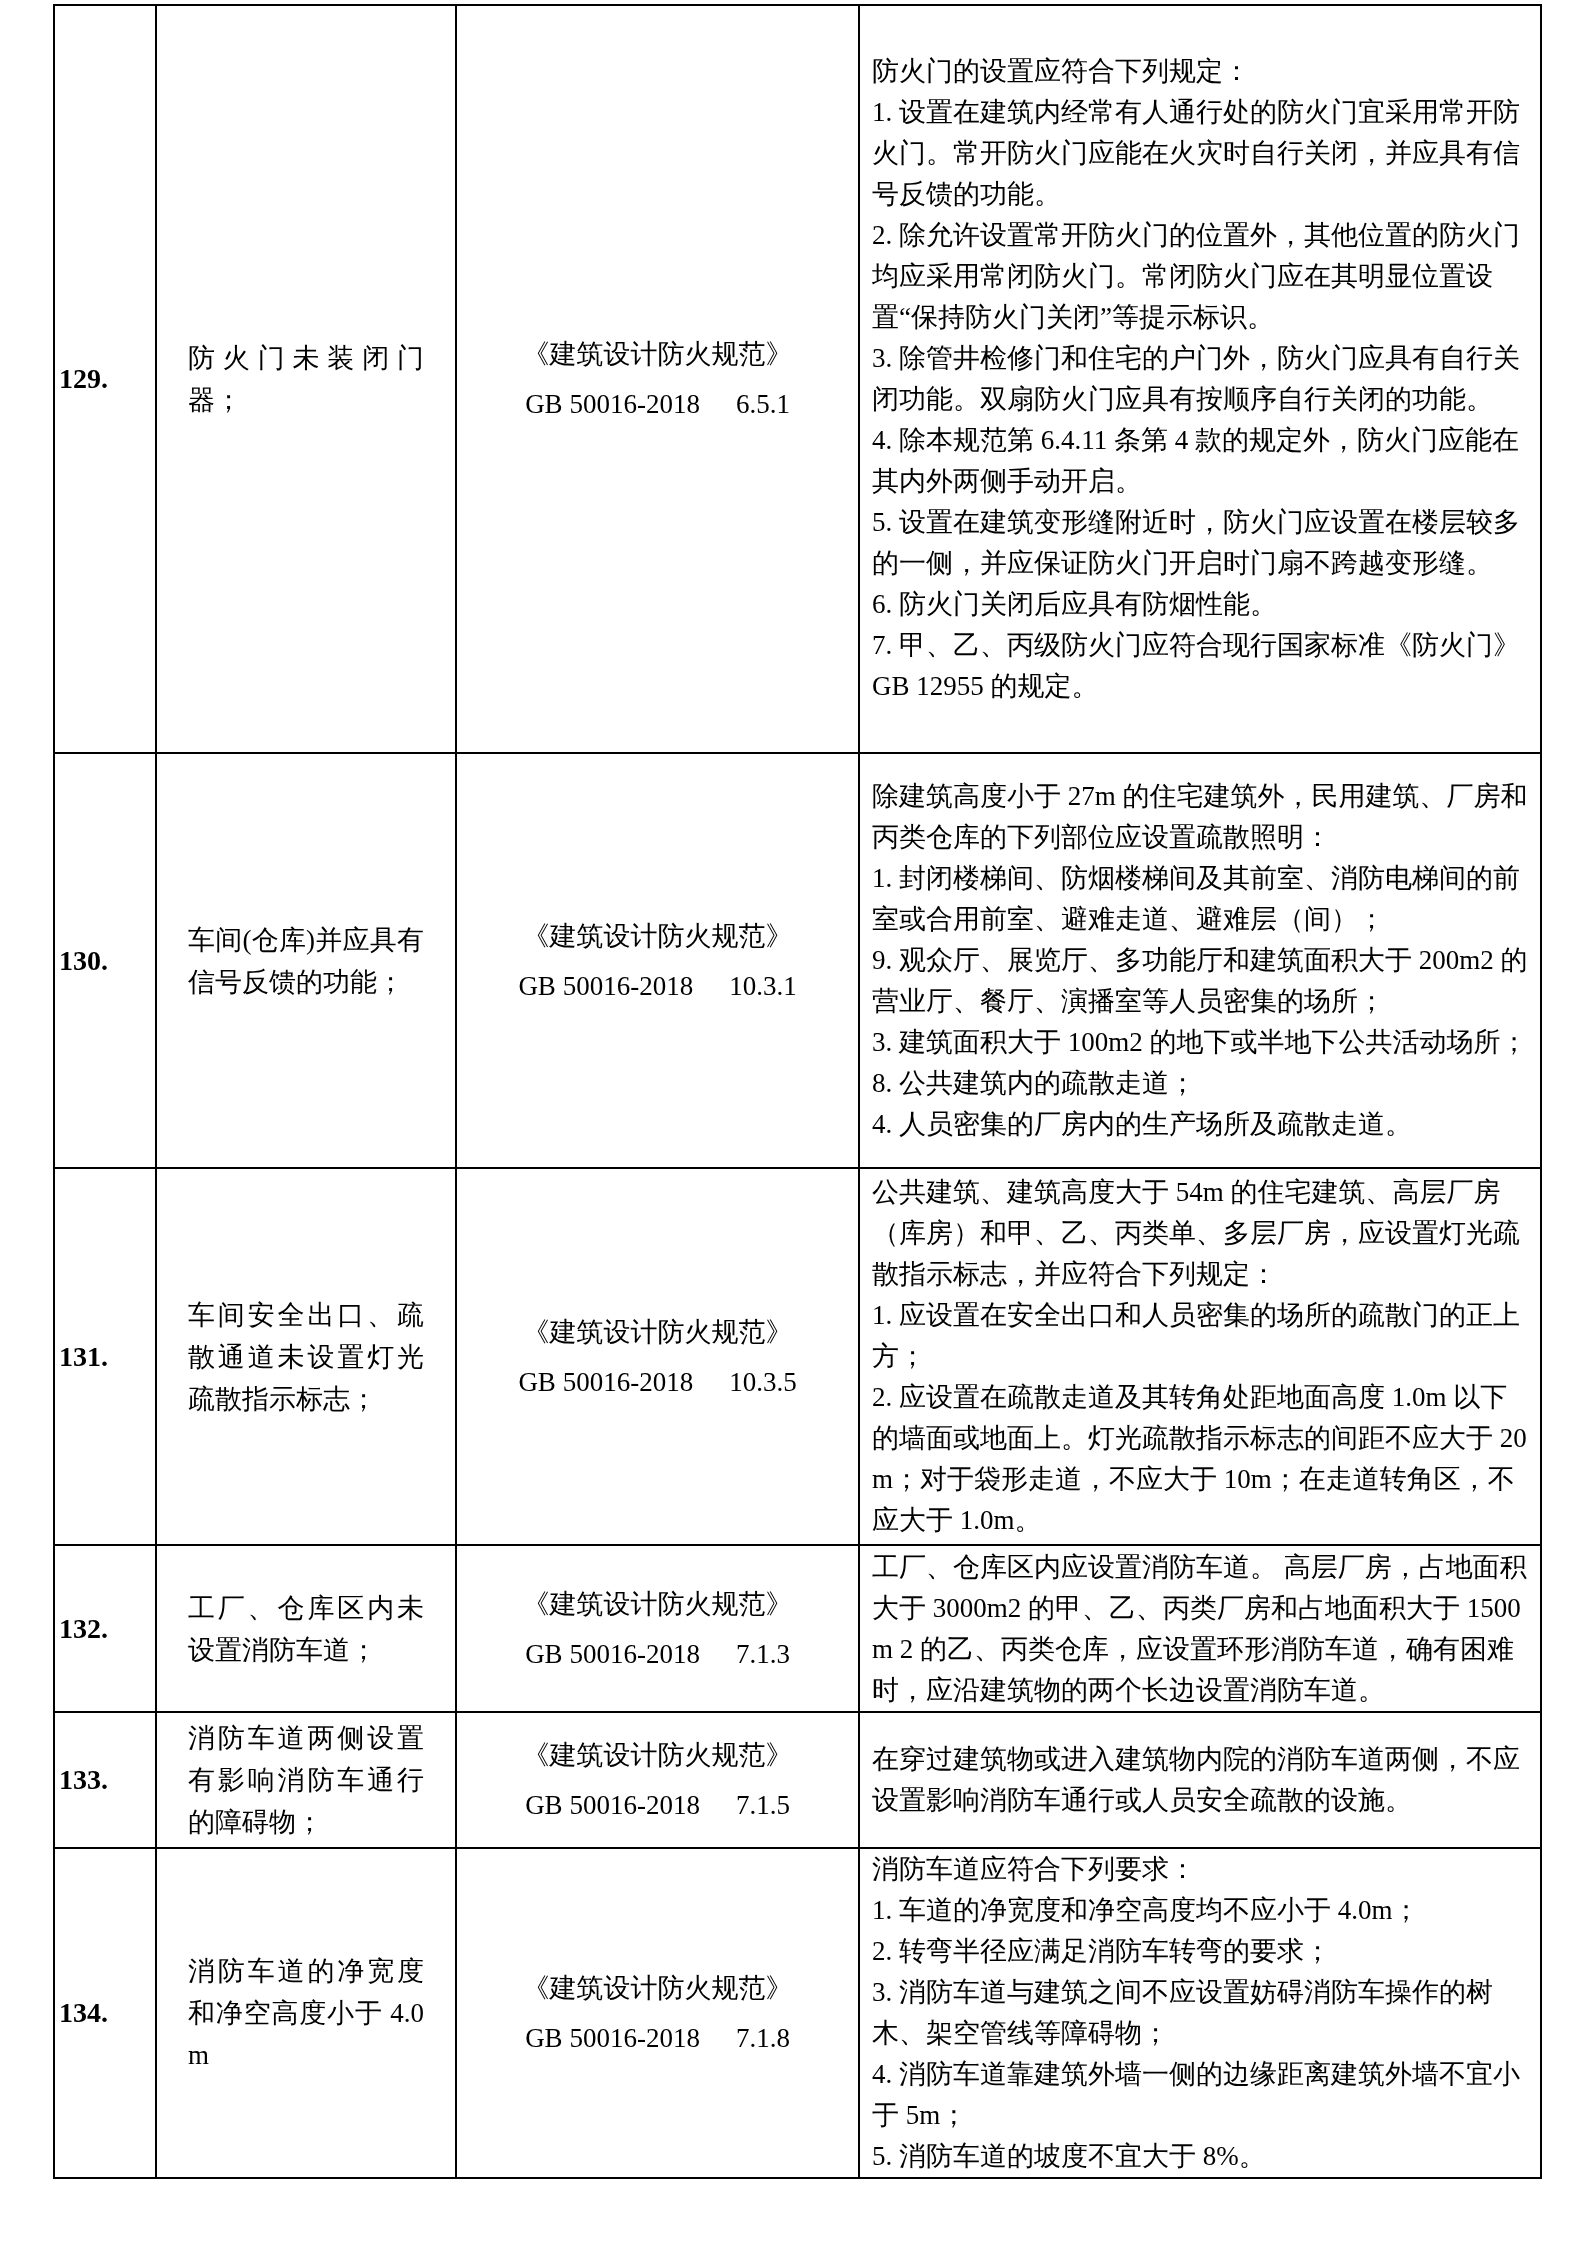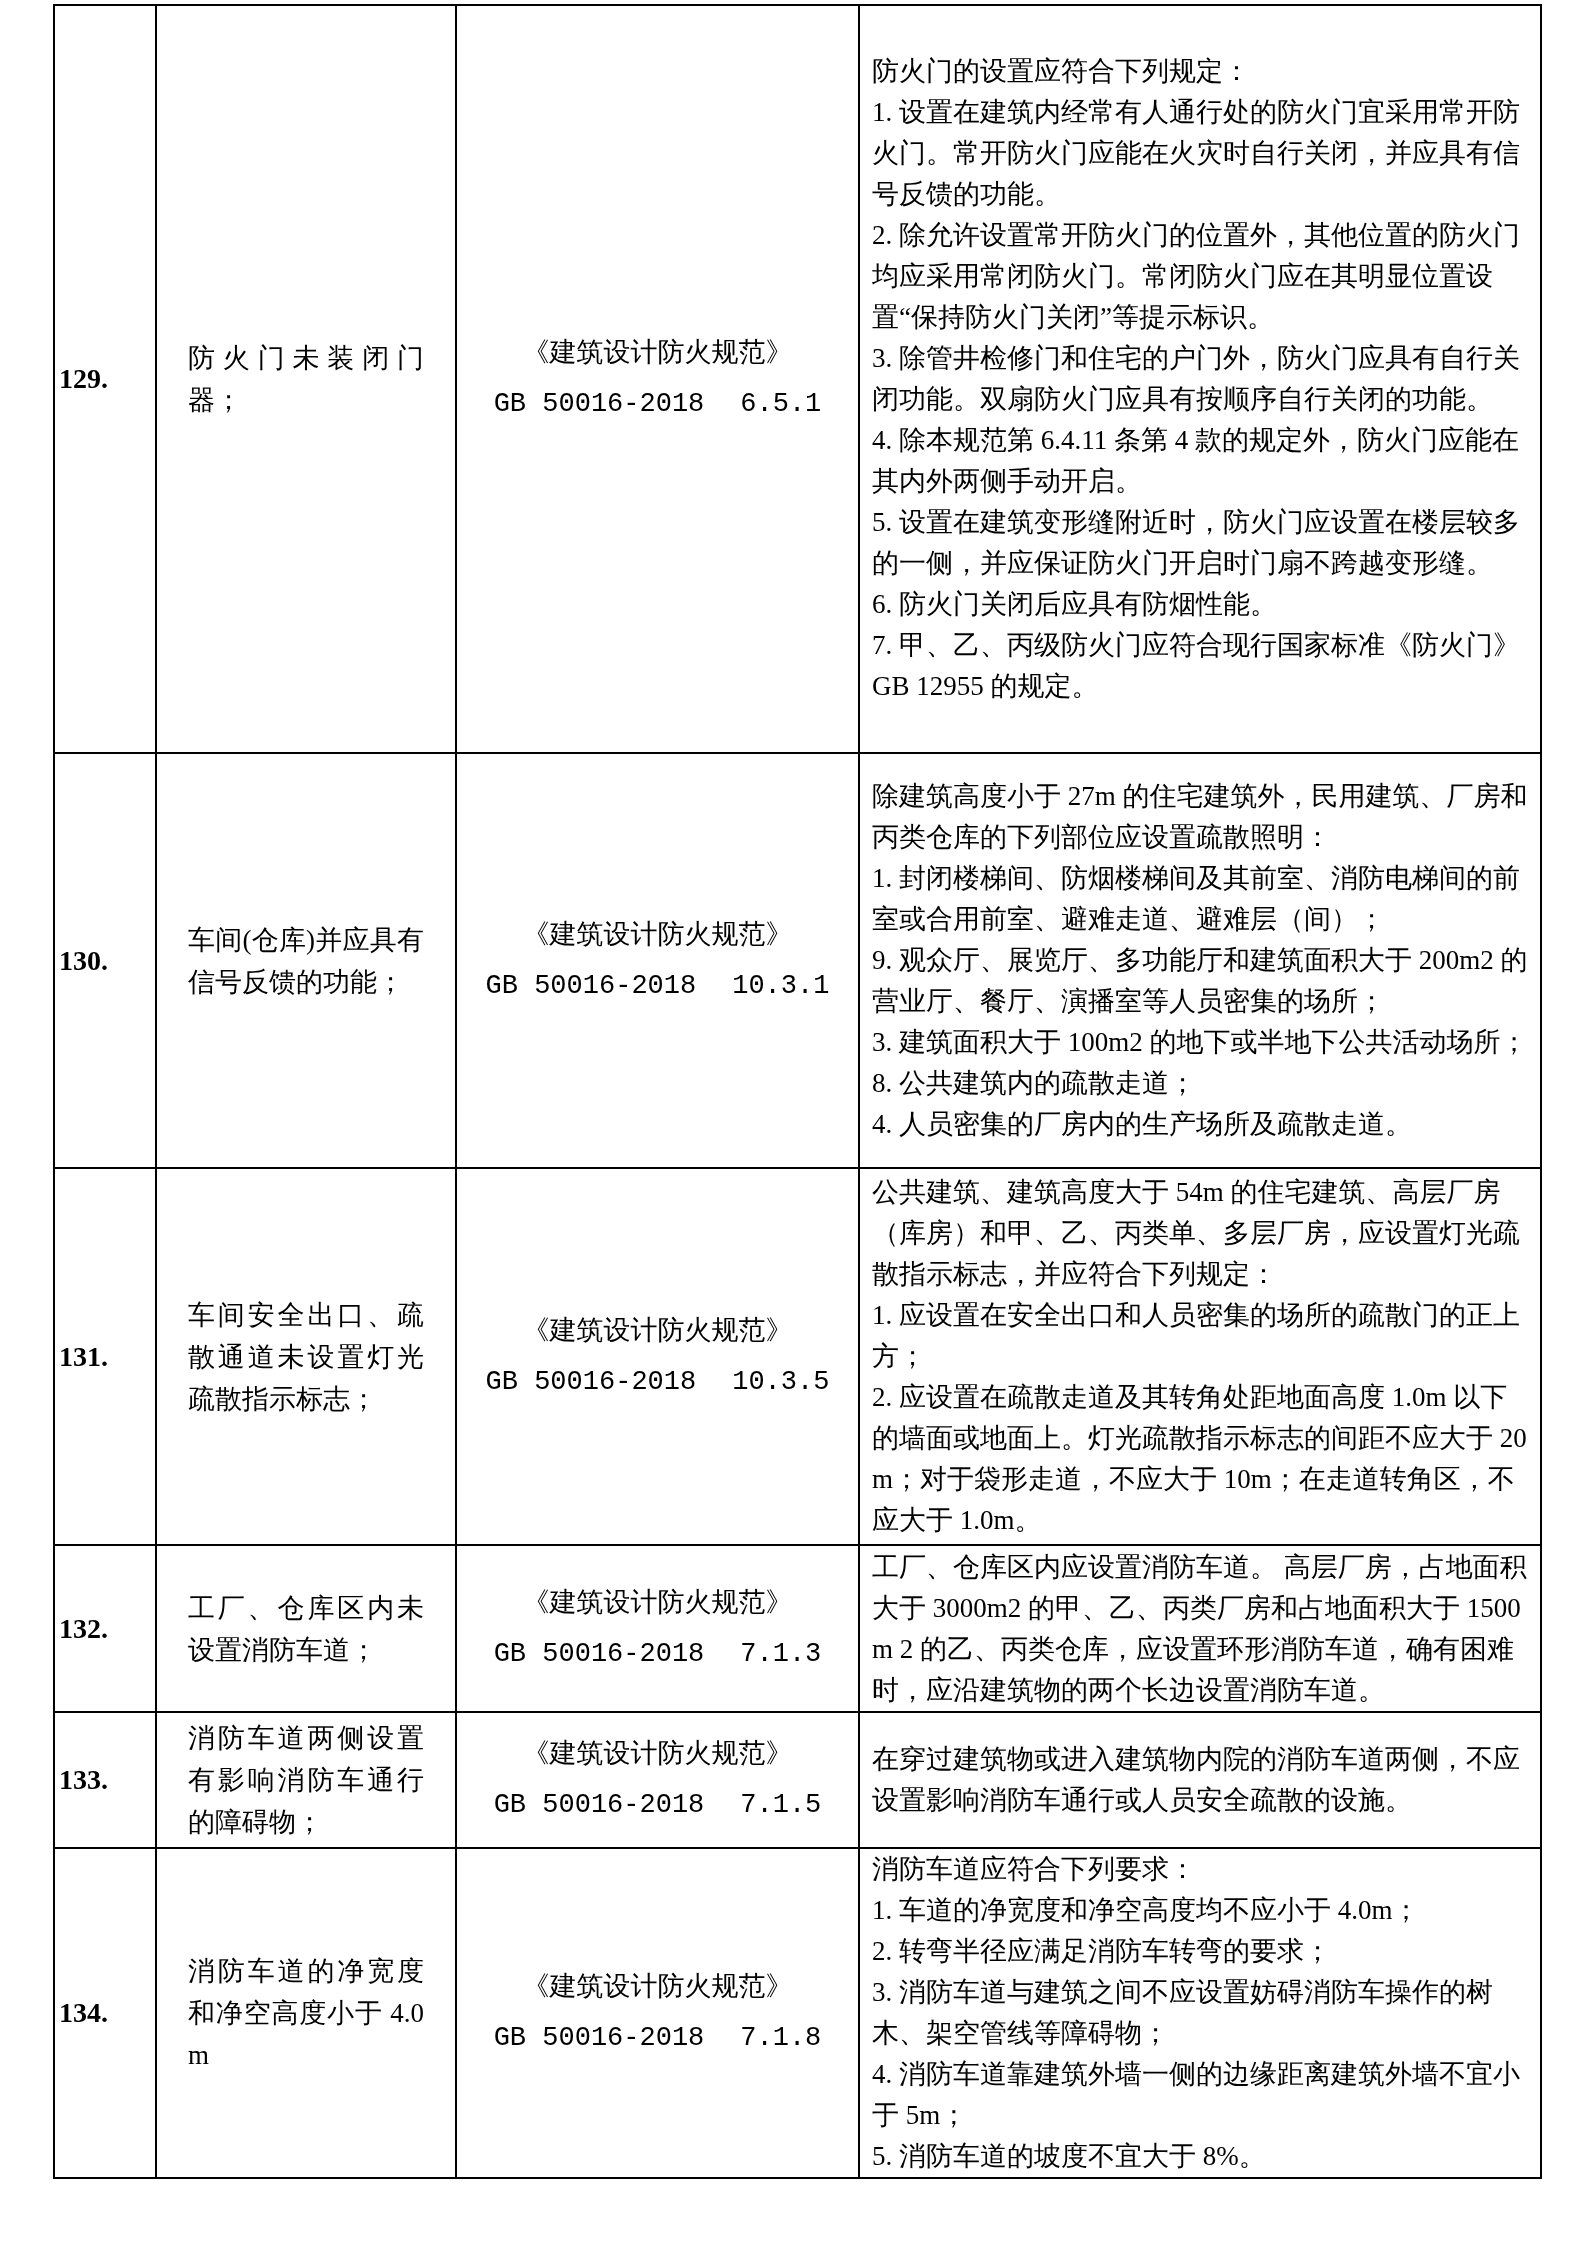--- a/index.html
+++ b/index.html
@@ -48,21 +48,20 @@
     line-height: 42px;
     text-align: justify;
     text-justify: inter-character;
   }
   .c-ref {
     text-align: center;
     font-size: 27px;
     line-height: 50px;
     padding: 2px 6px;
     white-space: nowrap;
-    font-family: Liberation Mono, monospace;
   }
   .c-det {
     padding: 0 10px 0 12px;
     font-size: 27px;
     line-height: 41px;
   }
   .det-p { margin: 0; }
   .code-red { color: #000000; }
   .code-gap { display: inline-block; width: 36px; }
 </style>

